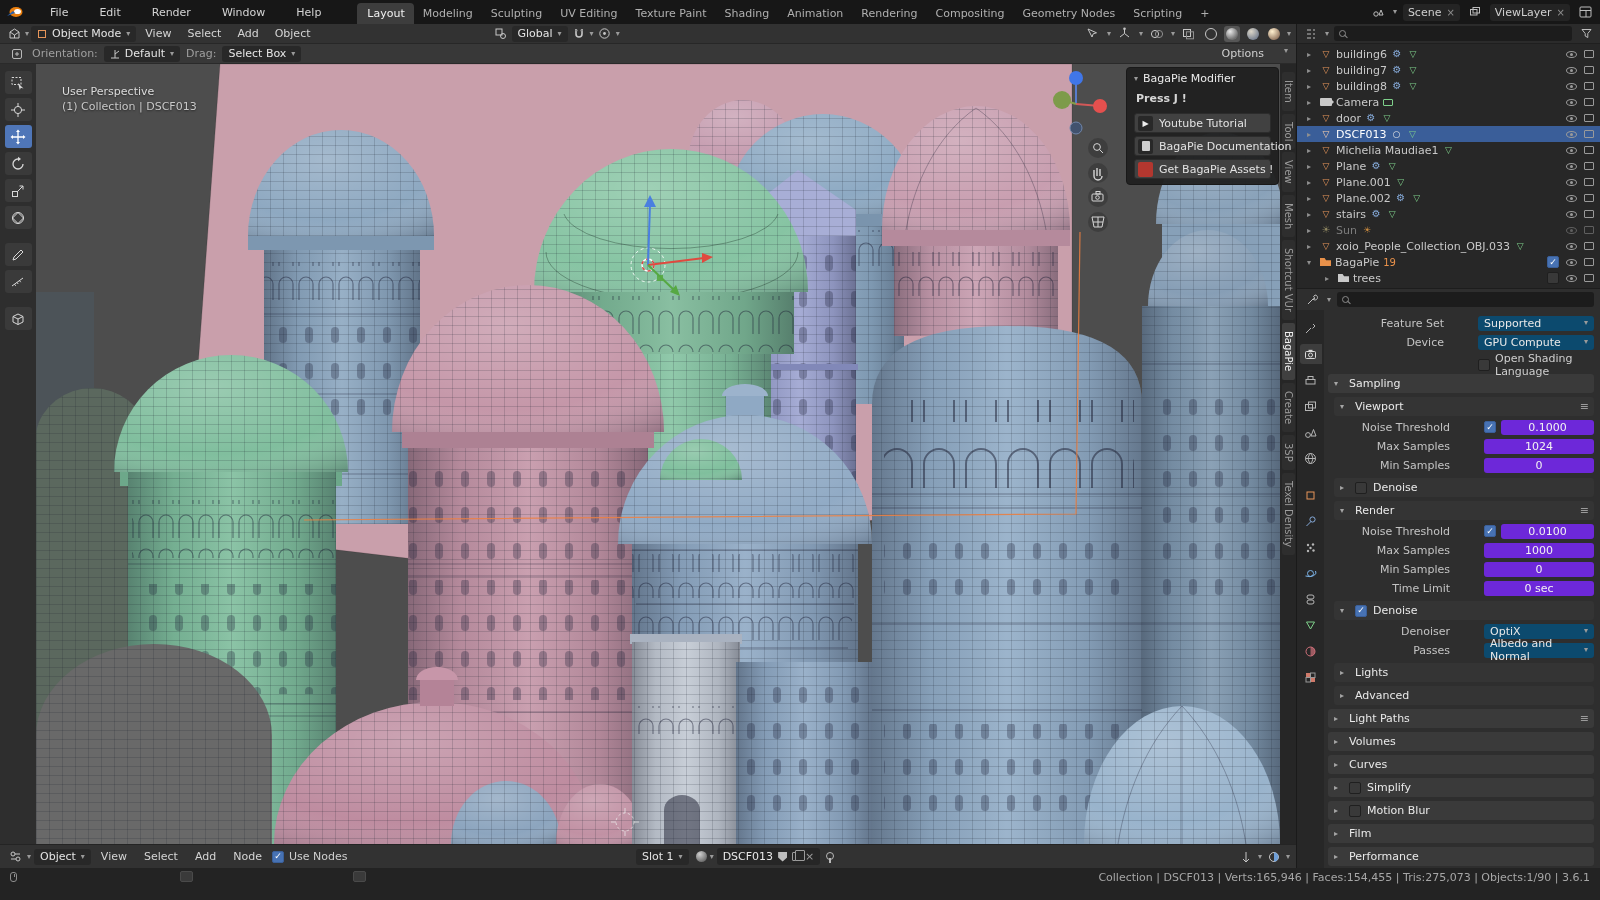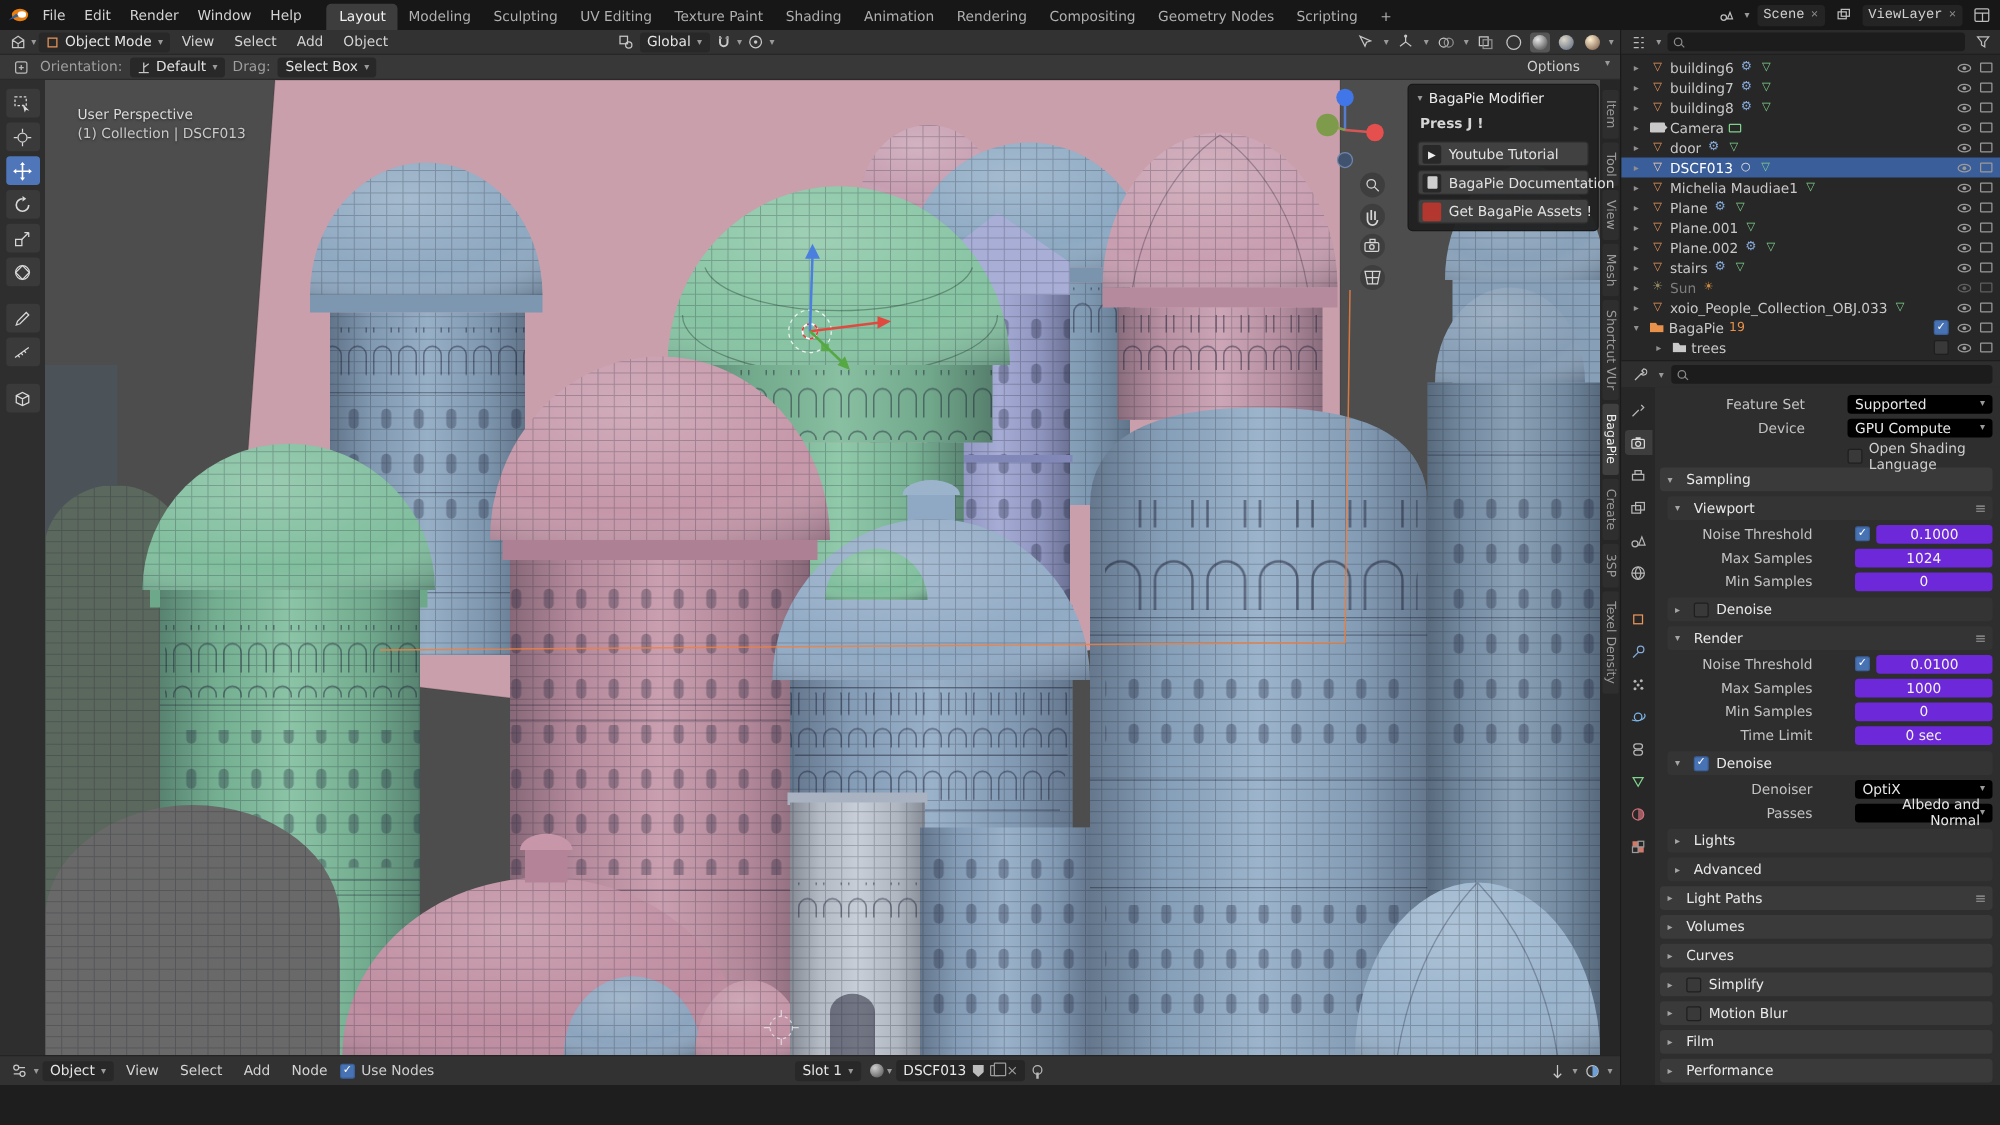--- a/index.html
+++ b/index.html
@@ -16,27 +16,27 @@
   .lbl { color:#9f9f9f; white-space:nowrap; }
   .cbx { width:12px; height:12px; border-radius:2px; background:#393939; border:1px solid #1f1f1f;
          display:inline-flex; align-items:center; justify-content:center; flex:0 0 auto; }
   .cbx i { font-style:normal; font-size:9px; color:#fff; line-height:1; }
   .cbx.on { background:#4772b3; border-color:#3a5f99; }
   .cbx:not(.on) i { visibility:hidden; }
   .iconbox { display:inline-flex; align-items:center; justify-content:center; width:18px; height:16px; }
   svg.ic { display:block; }
 
   
-  .topbar { left:0; top:0; width:1600px; height:24px; background:#171717; padding:0 6px; gap:1px; z-index:30; }
+  .topbar { left:0; top:0; width:1600px; height:24px; background:#171717; padding:0 6px; gap:17px; z-index:30; }
   .blender-logo { width:18px; height:14px; margin-right:2px; }
   .ws-tabs { display:flex; margin-left:12px; height:24px; align-items:flex-end; }
   .ws { padding:4px 9px 4px; color:#b0b0b0; border-radius:4px 4px 0 0; white-space:nowrap; }
   .ws.active { background:#3d3d3d; color:#f0f0f0;padding-left:10px; }
   .topbar-right { margin-left:auto; display:flex; align-items:center; gap:6px; }
-  .chip { display:flex; align-items:center; background:#242424; border-radius:3px; padding:1px 5px; gap:5px; height:17px;font-family:Liberation Mono, monospace; }
+  .chip { display:flex; align-items:center; background:#242424; border-radius:3px; padding:1px 5px; gap:5px; height:17px; }
   .chip .x { color:#8d8d8d; font-size:10px; }
 
   
   .vp-header { left:0; top:24px; width:1296px; height:20px; background:#323232; border-bottom:1px solid #272727; padding:0 5px; gap:2px; z-index:20; }
   .tool-header { left:0; top:44px; width:1296px; height:20px; background:#383838; border-bottom:1px solid #2a2a2a; padding:0 8px; gap:6px; z-index:20; }
   .spacer195 { width:170px; }
 
   .ball { width:12px; height:12px; border-radius:50%; background:radial-gradient(circle at 35% 30%, #e8e8e8, #6f6f6f 70%); }
   .ball.wire { background:none; border:1px solid #c7c7c7; }
   .ball-wrap { display:inline-flex; padding:2px; border-radius:3px; }
@@ -120,21 +120,21 @@
   .pic { width:22px; height:20px; border-radius:3px 0 0 3px; display:flex; align-items:center; justify-content:center; flex:0 0 auto; }
   .pic.active { background:#3d3d3d; }
   .pgap { height:5px; flex:0 0 auto; }
   .pbody { flex:1; background:#2e2e2e; padding:3px 6px 0 4px; overflow:hidden; }
   .props-top { display:flex; align-items:center; gap:6px; height:22px; background:#2e2e2e; padding:0 6px; border-top:1px solid #1d1d1d; }
 
   .prow { display:grid; grid-template-columns:116px 1fr; align-items:center; height:18px; column-gap:8px; margin:1px 0;gap:34px; }
   .prow .pl { text-align:right; color:#c3c3c3; white-space:nowrap; }
   .pval { display:flex; align-items:center; gap:5px; }
   .numfield { background:#6d28d9; border-radius:3px; height:15px; flex:1; display:flex; align-items:center; justify-content:center; color:#f2f2f2; }
-  .menufield { background:#000000; border-radius:3px; height:15px; flex:1; display:flex; align-items:center; justify-content:space-between; padding:0 6px; color:#e8e8e8;text-align:right; }
+  .menufield { background:#0c4a6e; border-radius:3px; height:15px; flex:1; display:flex; align-items:center; justify-content:space-between; padding:0 6px; color:#e8e8e8; }
   .phead { display:flex; align-items:center; gap:6px; height:19px; background:#3a3a3a; border-radius:3px; padding:0 6px; color:#e9e9e9; margin:4px 0 2px; }
   .phead .exp { font-size:8px; color:#a5a5a5; width:9px; }
   .phead .burger { margin-left:auto; color:#9a9a9a; letter-spacing:-1px; }
   .psub { background:#343434; margin-left:6px; }
   .pindent { margin-left:6px; }
 
   
   .shader-header { left:0; top:844px; width:1296px; height:24px; background:#323232; border-top:1px solid #242424; padding:0 6px; gap:3px; z-index:20; }
   .nfield { display:inline-flex; align-items:center; gap:5px; background:#262626; border-radius:3px; height:17px; padding:0 6px; color:#e8e8e8; }
   .matball { width:11px; height:11px; border-radius:50%; background:radial-gradient(circle at 35% 30%, #cfcfcf, #6c6c6c 75%); flex:0 0 auto; }
@@ -1249,14 +1249,22 @@
     <span class="car">▾</span>
     <span class="iconbox">
       <svg class="ic" width="12" height="12" viewBox="0 0 12 12">
           <circle cx="6" cy="6" r="4.5" fill="none" stroke="#c7c7c7"></circle>
           <path d="M6 1.5 A4.5 4.5 0 0 1 6 10.5 Z" fill="#6f9fd8"></path>
         </svg>
     </span>
     <span class="car">▾</span>
   </div>
 
+  <div class="bar statusbar">
+    <div class="inner">
+      <span class="mouse-ic"></span>
+      <span class="kbd-float" style="left:180px;"></span>
+      <span class="kbd-float" style="left:353px;"></span>
+      <span class="stats">Collection | DSCF013 | Verts:165,946 | Faces:154,455 | Tris:275,073 | Objects:1/90 | 3.6.1</span>
+    </div>
+  </div>
 
 </div>
 
 </body></html>

